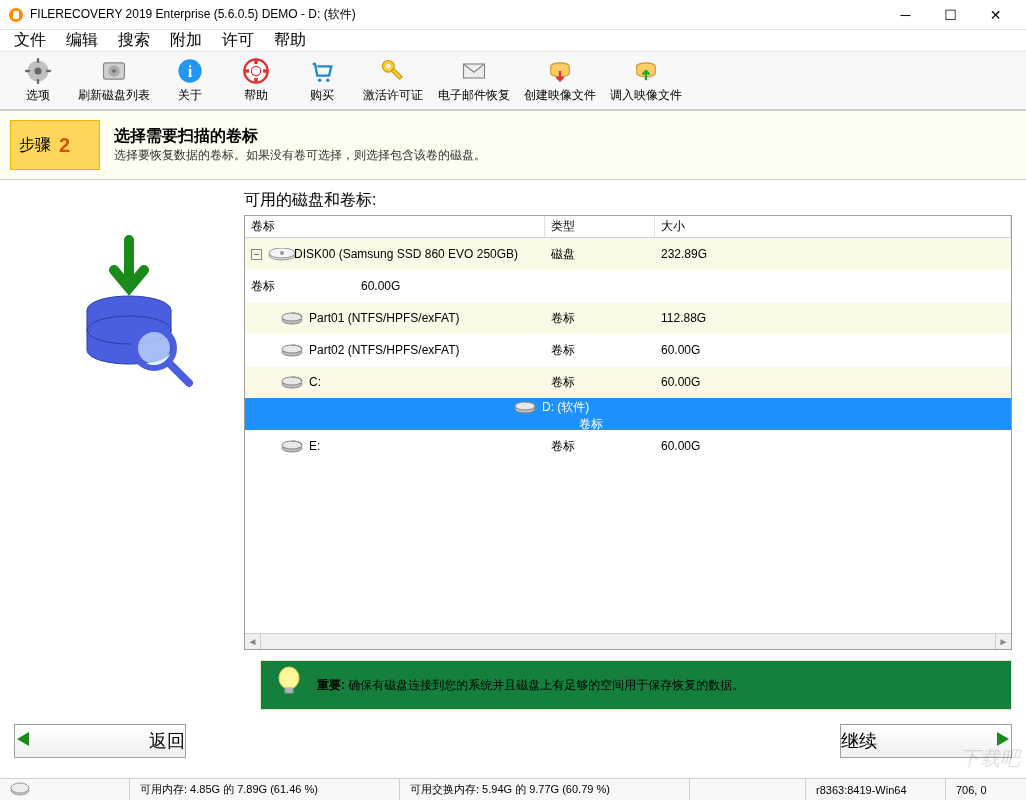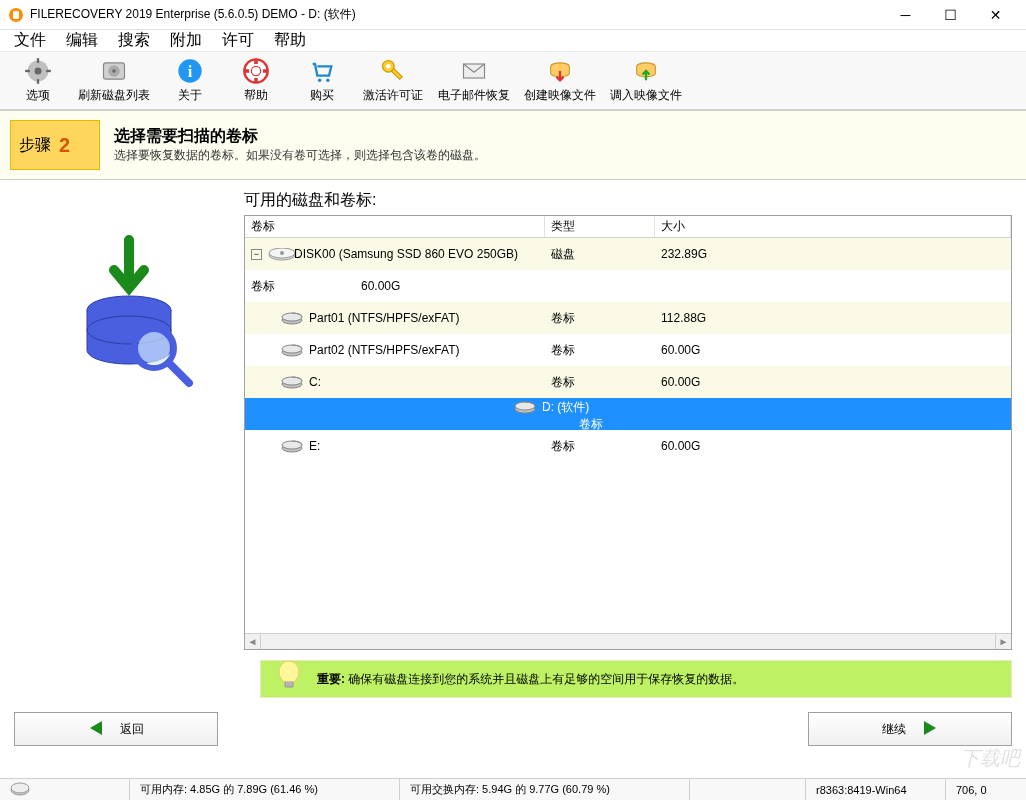--- a/index.html
+++ b/index.html
@@ -36,24 +36,24 @@
 .cell-name { width:300px; display:flex; align-items:center; padding-left:6px; gap:6px;}
 .cell-type { width:110px; padding-left:6px;}
 .cell-size { flex:1; padding-left:6px;}
 .indent1 { padding-left: 36px !important; }
 .expander { width:11px; height:11px; border:1px solid #888; font-size:9px; display:flex; align-items:center; justify-content:center; line-height:1; }
 .disk-icon { width:20px; height:12px; }
 .part-icon-wrap { width:22px; height:18px; display:flex; align-items:center; justify-content:center;}
 .scroll-bottom { height:16px; background:#f0f0f0; border-top:1px solid #d0d0d0; display:flex; }
 .scroll-bottom .arrow { width:16px; border-right:1px solid #d0d0d0; display:flex; align-items:center; justify-content:center; font-size:10px; color:#888;}
 .scroll-bottom .arrow:last-child { border-right:none; border-left:1px solid #d0d0d0; margin-left:auto;}
-.hint-box { margin: 10px 14px 0 260px; height:38px; background:#bef264; border:1px solid #e8e8c0; display:flex; align-items:center; padding:0 14px; gap:14px; font-size:12px;}
+.hint-box { margin: 10px 14px 0 260px; height:50px; background:#15803d; border:1px solid #e8e8c0; display:flex; align-items:center; padding:0 14px; gap:14px; font-size:12px;}
 .hint-box .bold { font-weight:bold; }
 .nav-buttons { display:flex; justify-content:space-between; padding: 14px 14px 0 14px; }
-.nav-btn { width:204px; height:34px; border:1px solid #a0a0a0; background:linear-gradient(#fff,#efefef); display:flex; align-items:center; justify-content:center; gap:14px; font-size:12px; }
+.nav-btn { width:172px; height:34px; border:1px solid #a0a0a0; background:linear-gradient(#fff,#efefef); display:flex; align-items:center; justify-content:space-between; gap:14px; font-size:18px; }
 .statusbar { position:absolute; bottom:0; left:0; right:0; height:22px; border-top:1px solid #d0d0d0; display:flex; align-items:flex-end; font-size:11px; background:#f8f8f8;}
 .statusbar .sseg { border-right:1px solid #d0d0d0; height:100%; display:flex; align-items:center; padding:0 10px;}
 .sseg.first { width: 130px; }
 .sseg.mem { width: 270px;}
 .sseg.swap { width: 290px;}
 .sseg.build { width:140px;}
 .sseg.coord { width: 80px; border-right:none;}
 .watermark { position:absolute; bottom:28px; right:6px; font-size:20px; color:rgba(0,0,0,0.12); font-style:italic; pointer-events:none;}
 </style>
 </head>

